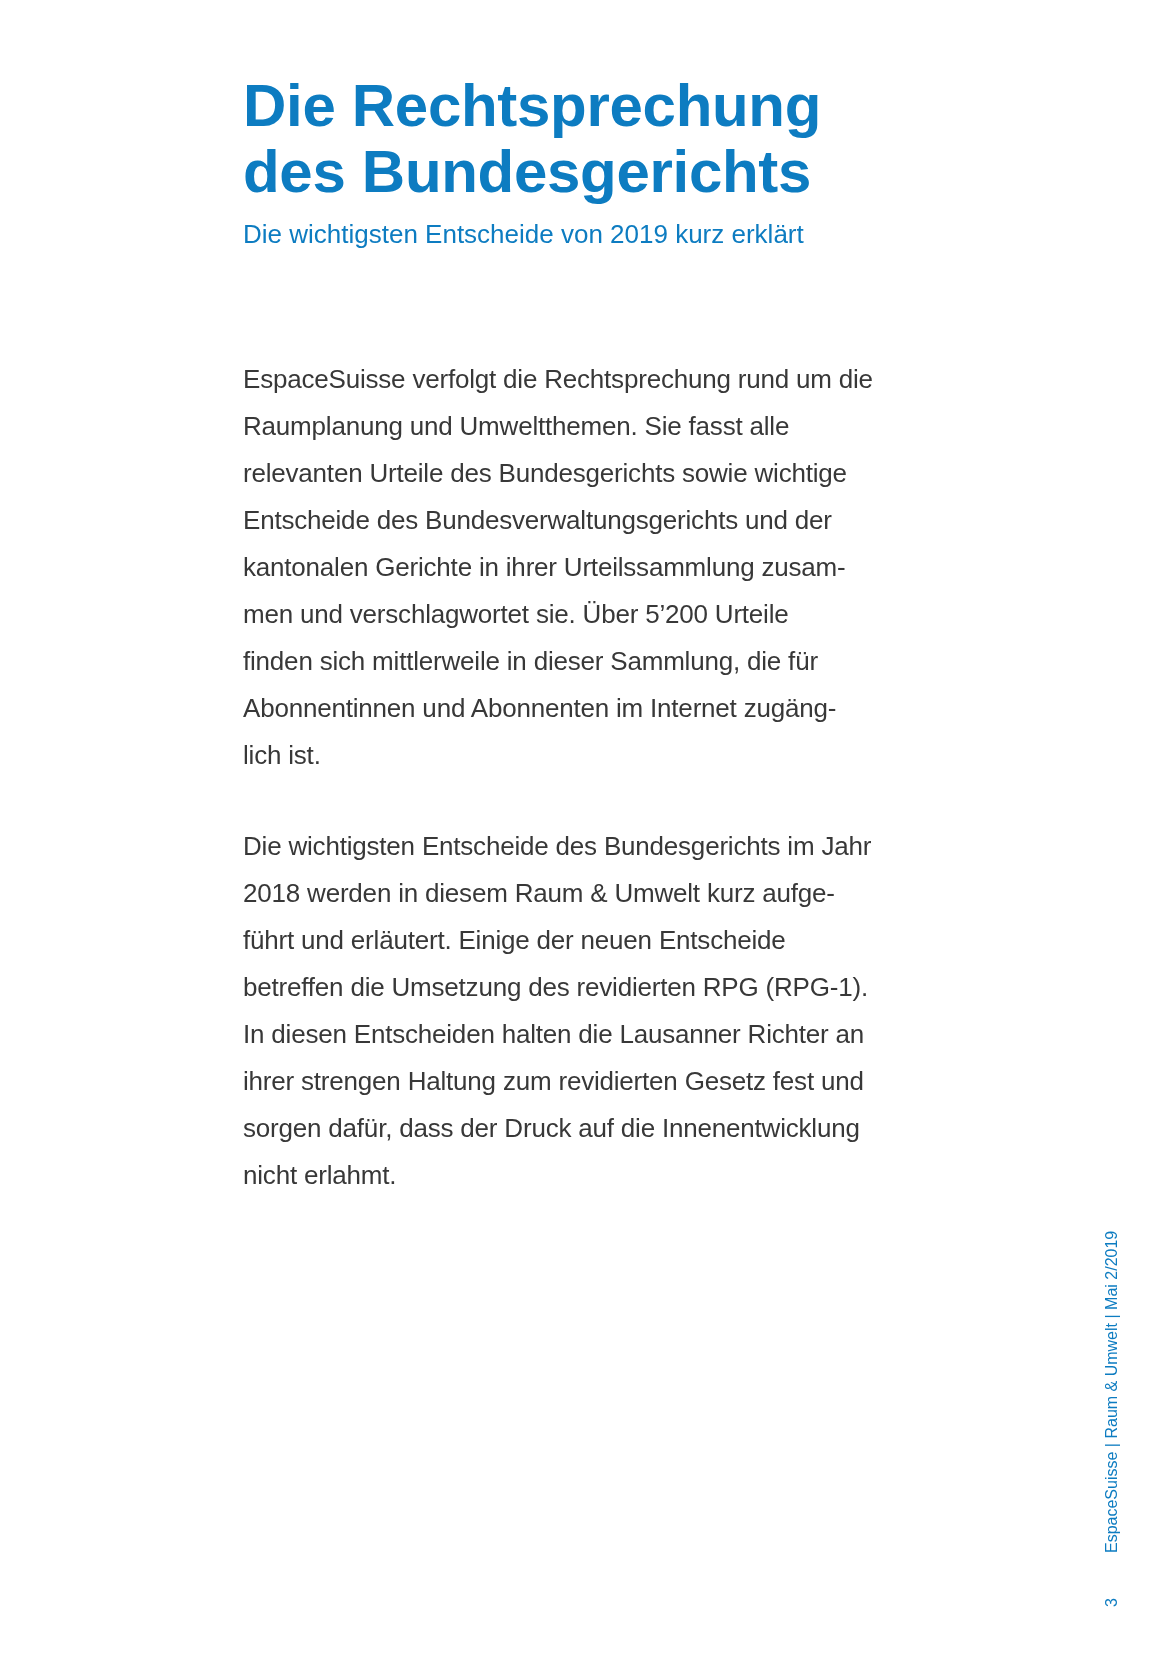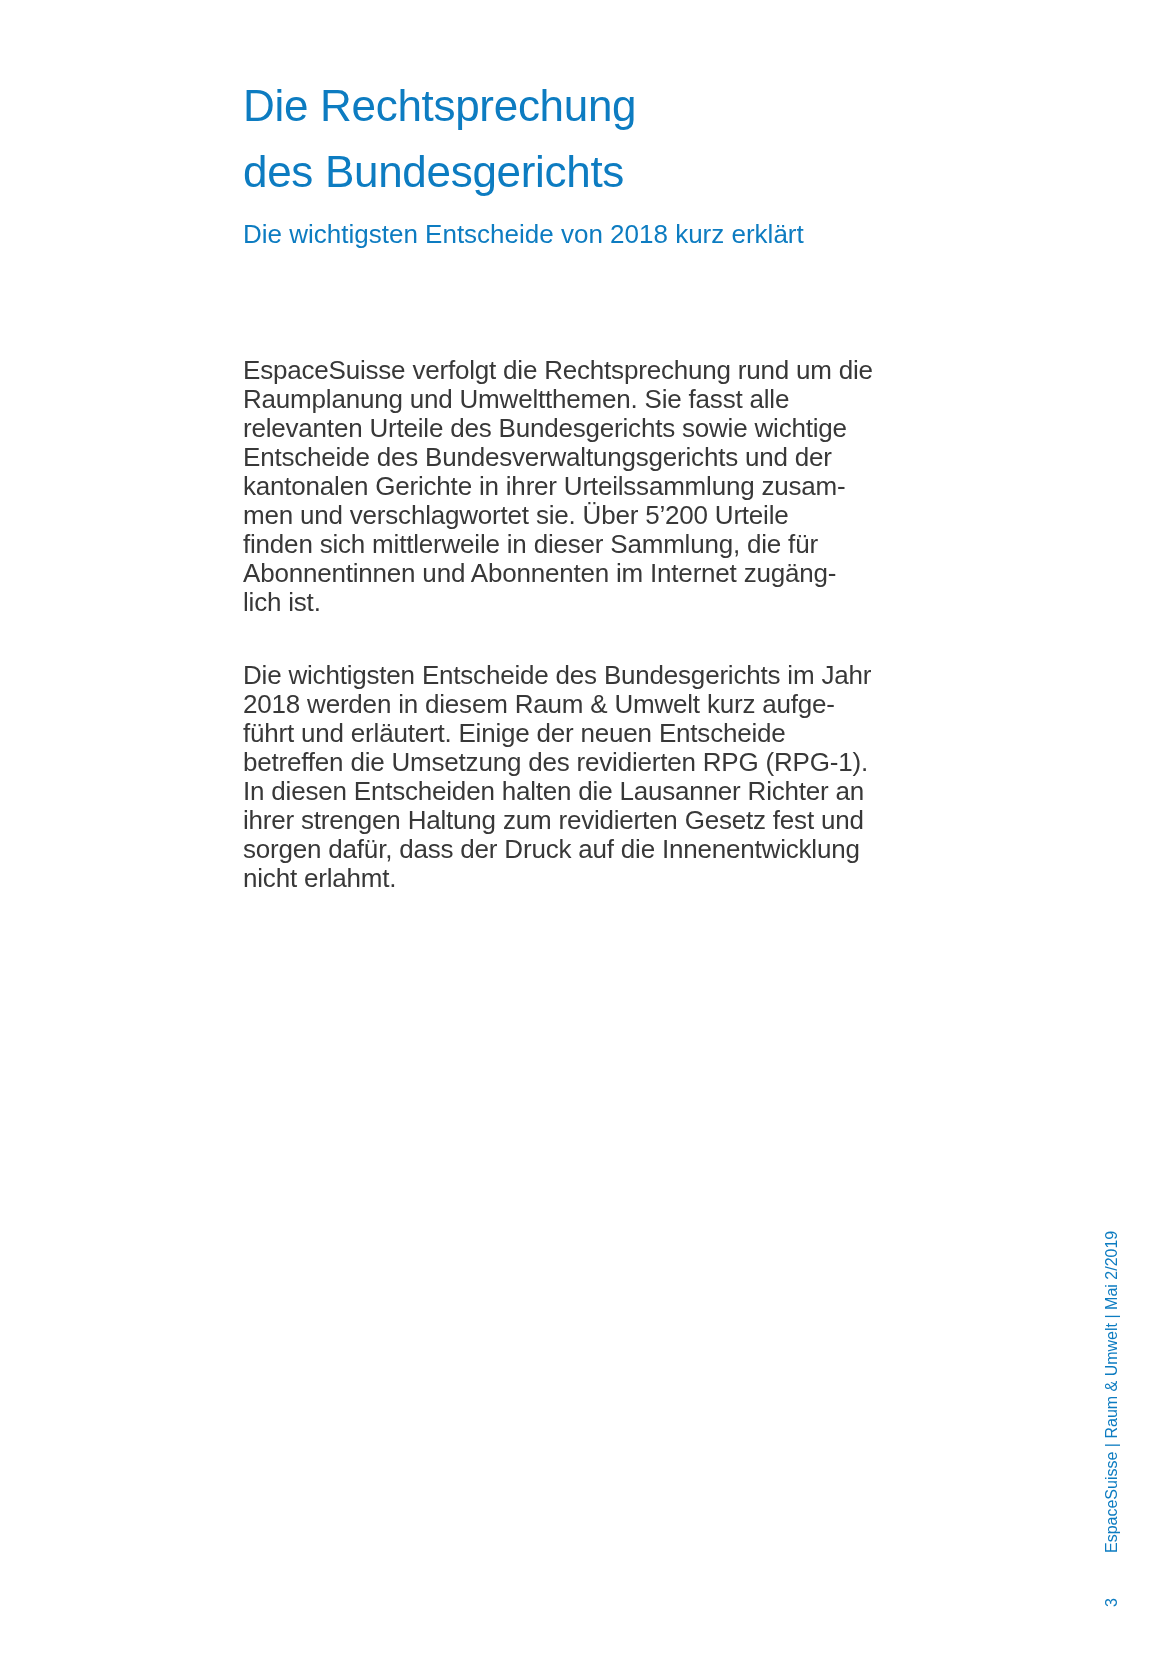--- a/index.html
+++ b/index.html
@@ -14,44 +14,44 @@
     height: 1654px;
     background: #ffffff;
     overflow: hidden;
     font-family: "Liberation Sans", sans-serif;
   }
   .title {
     position: absolute;
     left: 243px;
     top: 73px;
     margin: 0;
-    font-size: 44px;
+    font-size: 60px;
     line-height: 66px;
-    font-weight: 400;
+    font-weight: 700;
     letter-spacing: -0.3px;
     color: #0d7cc1;
     white-space: pre-line;
   }
   .subtitle {
     position: absolute;
     left: 243px;
     top: 217px;
     margin: 0;
     font-size: 26px;
     line-height: 34px;
     font-weight: 500;
     color: #0d7cc1;
   }
   .body-text {
     position: absolute;
     left: 243px;
     top: 356px;
     width: 720px;
     font-size: 26px;
-    line-height: 29px;
+    line-height: 47px;
     font-weight: 300;
     letter-spacing: -0.2px;
     color: #383838;
   }
   .body-text p {
     margin: 0;
     white-space: pre-line;
   }
   .body-text p + p {
     margin-top: 44px;
@@ -82,21 +82,21 @@
   }
 </style>
 </head>
 <body>
 
 <div class="page">
 
   <h1 class="title">Die Rechtsprechung
 des Bundesgerichts</h1>
 
-  <h2 class="subtitle">Die wichtigsten Entscheide von 2018 kurz erklärt</h2>
+  <h2 class="subtitle">Die wichtigsten Entscheide von 2019 kurz erklärt</h2>
 
   <div class="body-text">
     <p>EspaceSuisse verfolgt die Rechtsprechung rund um die
 Raumplanung und Umweltthemen. Sie fasst alle
 relevanten Urteile des Bundesgerichts sowie wichtige
 Entscheide des Bundesverwaltungsgerichts und der
 kantonalen Gerichte in ihrer Urteilssammlung zusam-
 men und verschlagwortet sie. Über 5’200 Urteile
 finden sich mittlerweile in dieser Sammlung, die für
 Abonnentinnen und Abonnenten im Internet zugäng-

